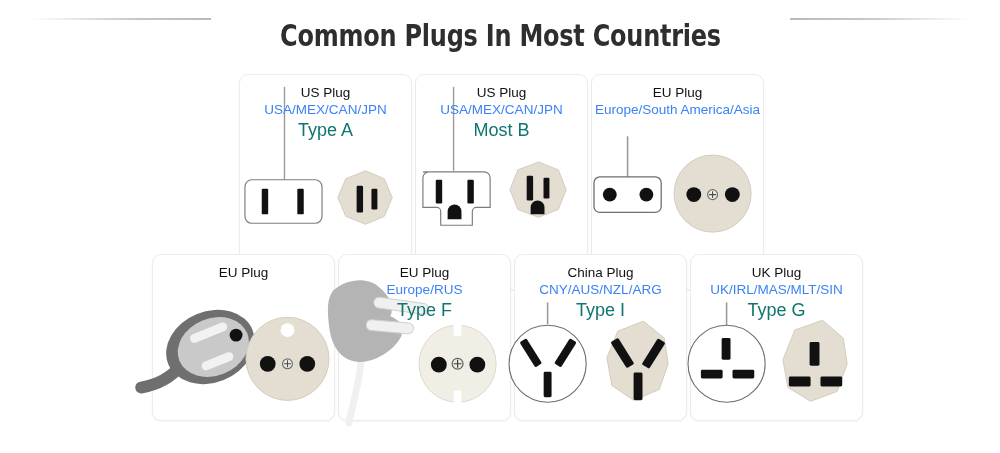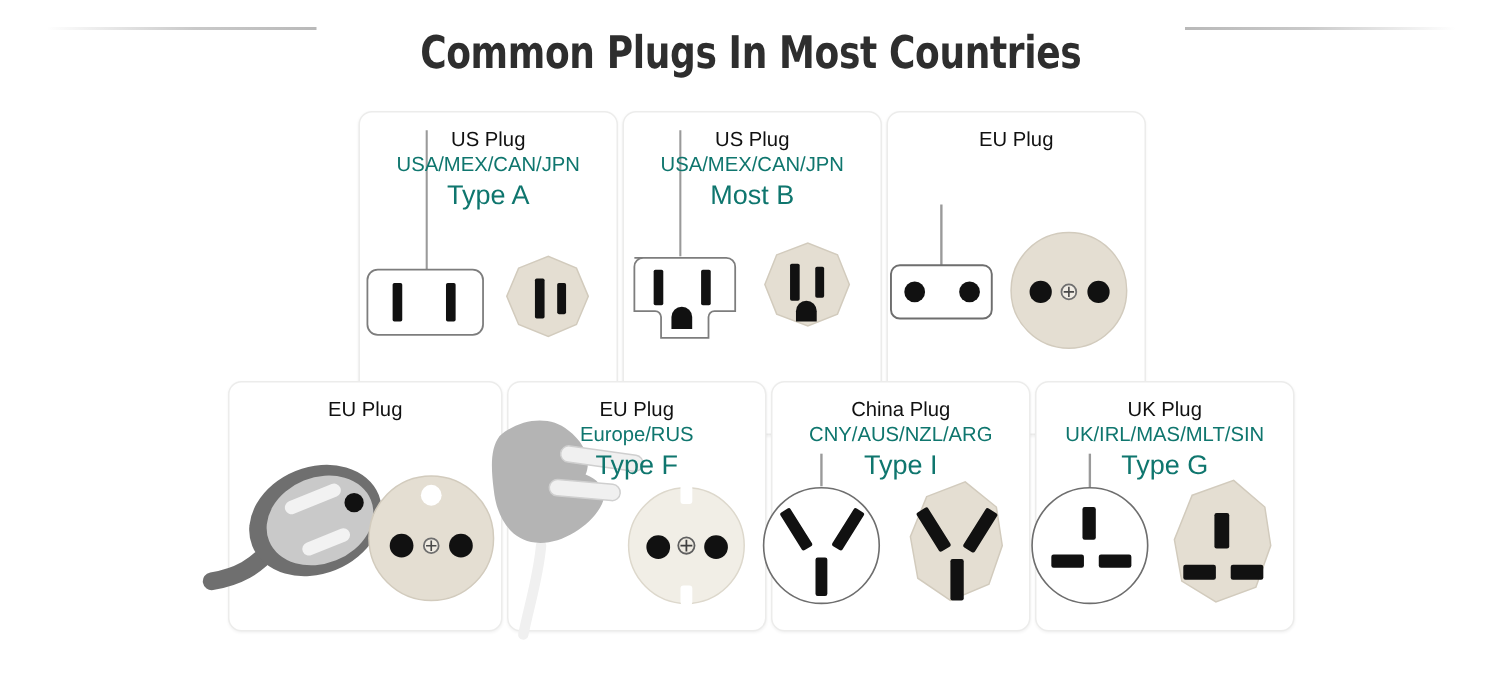--- a/index.html
+++ b/index.html
@@ -52,21 +52,21 @@
   }
   .card.r1{ width:173px; height:216px; }
   .card.r2{ width:173px; height:167px; }
   .card.r2.wide{ width:183px; }
 
   .labels{
     position:absolute; top:10px; left:0; width:100%;
     text-align:center; z-index:6; pointer-events:none;
   }
   .lab1{ font-size:13.5px; line-height:16px; color:#111; }
-  .lab2{ font-size:13.5px; line-height:17px; color:#0f766e; }
+  .lab2{ font-size:13.5px; line-height:17px; color:#3b82f6; }
   .lab3{ font-size:18px; line-height:22px; color:#0f766e; margin-top:1px; }
 
   .art{ position:absolute; inset:0; z-index:2; }
 
   
   .beige{ fill:#e4ded2; }
   .beige-st{ stroke:#d2cbbd; stroke-width:1; }
 </style>
 </head>
 <body>
@@ -114,20 +114,21 @@
       <polygon points="103,96 124,88 144,96 152,116 144,136 124,144 103,136 95,116" class="beige beige-st"></polygon>
       <rect x="112" y="102" width="6.5" height="25" rx="1.2" fill="#111"></rect>
       <rect x="129" y="104" width="6" height="21" rx="1.2" fill="#111"></rect>
       <path d="M116 134 a7 7 0 0 1 14 0 v7 h-14 z" fill="#111"></path>
     </svg>
   </div>
 
   <div class="card r1">
     <div class="labels">
       <div class="lab1">EU Plug</div>
+      <div class="lab2">Europe/South America/Asia</div>
     </div>
     <svg class="art" viewBox="0 0 173 171">
       <path d="M36 62 L36 104" stroke="#9a9a9a" stroke-width="1.6" fill="none"></path>
       <rect x="2" y="103" width="68" height="36" rx="6" fill="#ffffff" stroke="#6e6e6e" stroke-width="1.3"></rect>
       <circle cx="18" cy="121" r="7" fill="#111"></circle>
       <circle cx="55" cy="121" r="7" fill="#111"></circle>
       <circle cx="122" cy="120" r="39" class="beige beige-st"></circle>
       <circle cx="103" cy="121" r="7.5" fill="#111"></circle>
       <circle cx="142" cy="121" r="7.5" fill="#111"></circle>
       <circle cx="122" cy="121" r="5" fill="#f0ece4" stroke="#6f6f6f" stroke-width="1.2"></circle>

